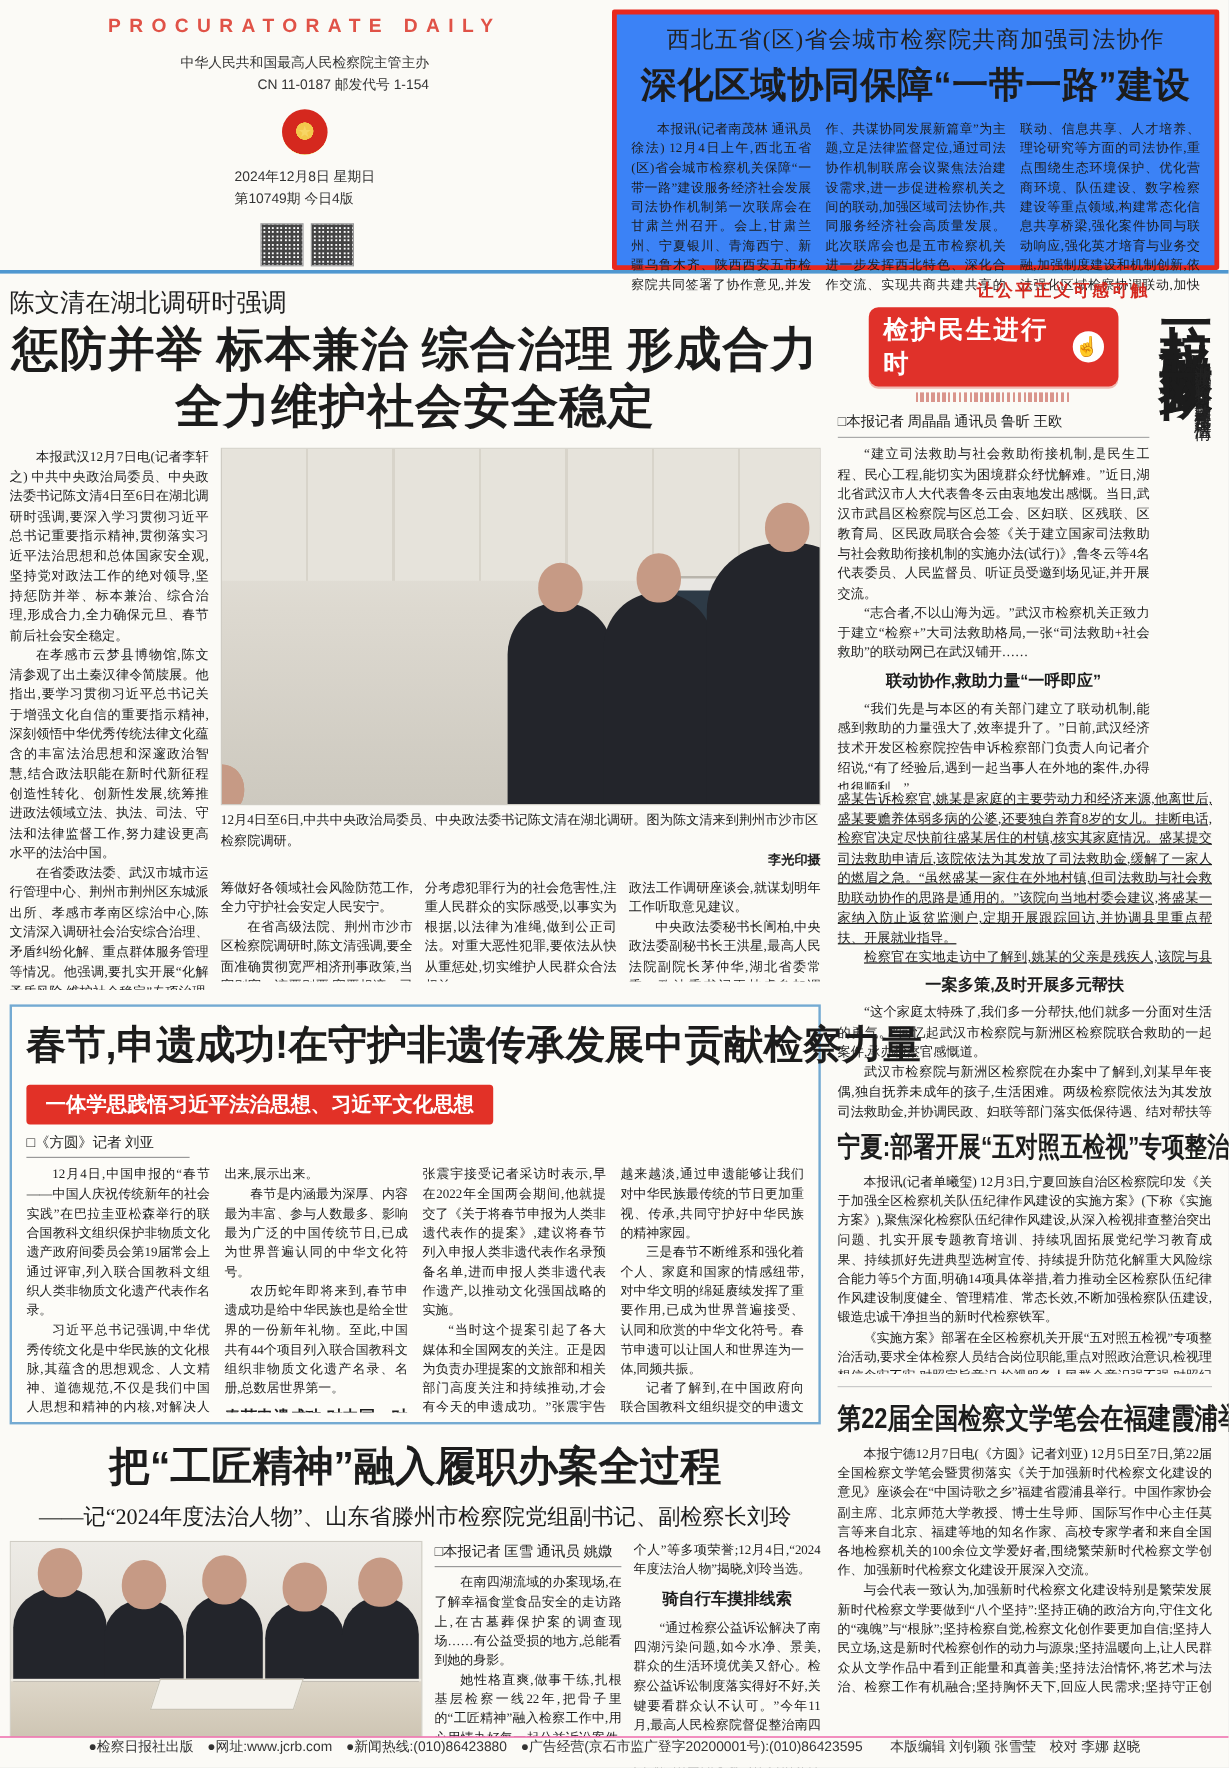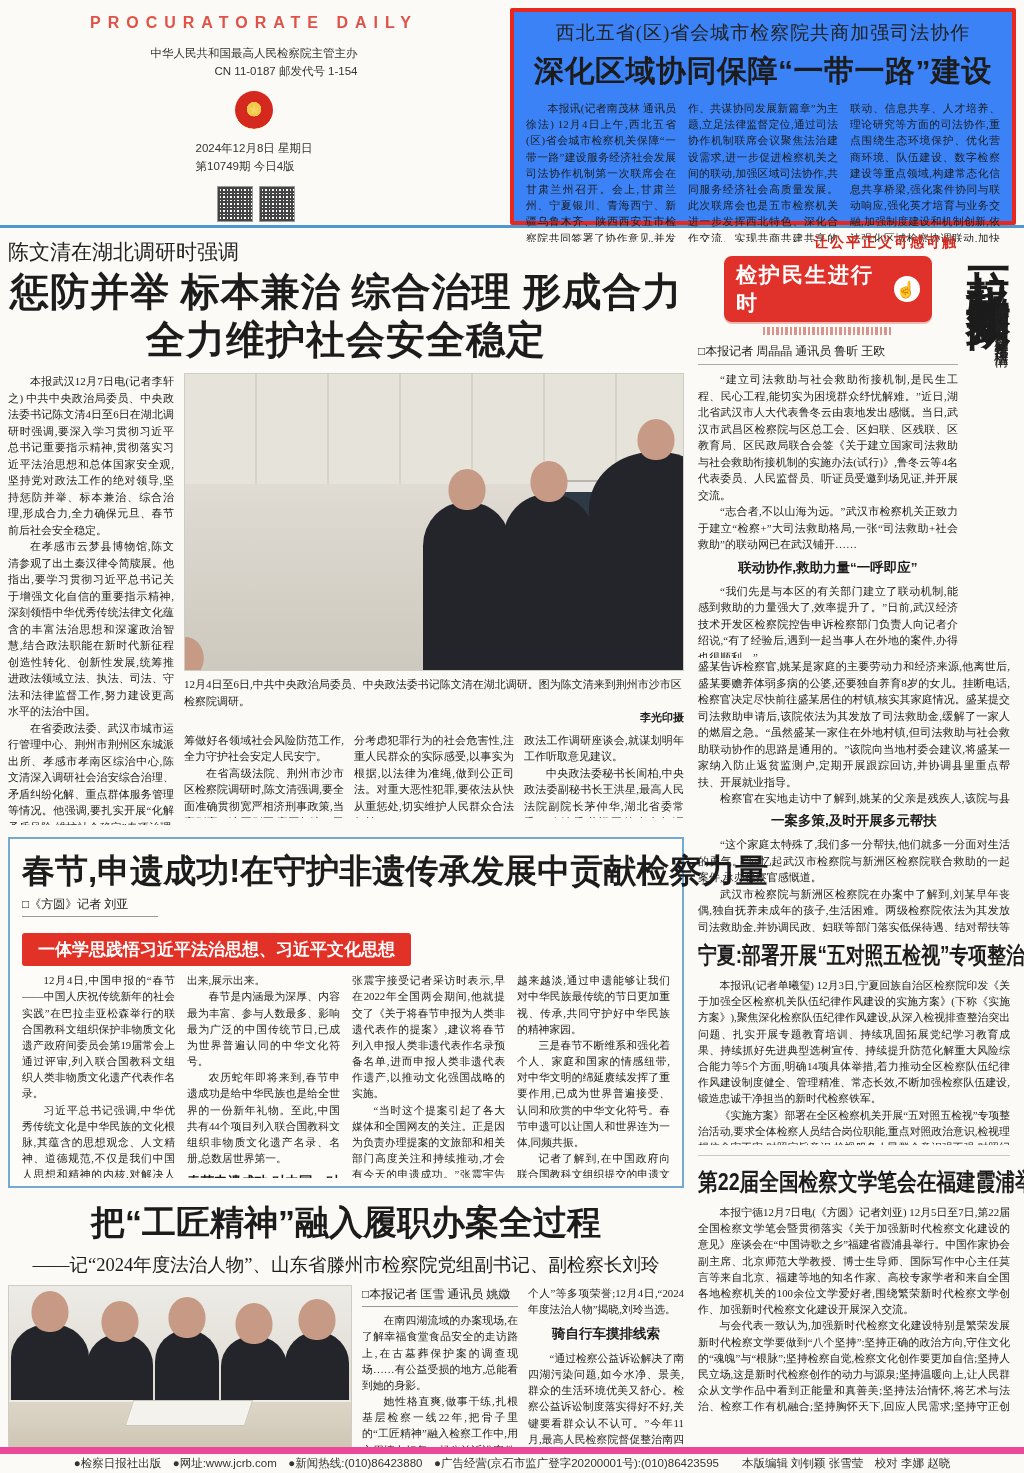--- a/index.html
+++ b/index.html
@@ -95,34 +95,34 @@
   .ms-badge { background:#e0312a; color:#fff; font-family:"Liberation Sans",sans-serif; font-weight:bold; font-size:21px; letter-spacing:2px; padding:5px 12px; border-radius:8px; margin:4px auto 5px; width:208px; display:flex; align-items:center; justify-content:space-between; box-shadow:0 2px 0 #f0b9b2; }
   .hand { width:26px; height:26px; background:#fff; border-radius:50%; color:#e0312a; font-size:16px; display:flex; align-items:center; justify-content:center; }
   .barcode { width:130px; height:8px; margin:0 auto 8px;
     background:repeating-linear-gradient(90deg,#d9958c 0 2px,transparent 2px 4px,#d9958c 4px 7px,transparent 7px 9px); }
   .ms-byline { font-size:12px; border-bottom:1px solid #aaa; padding-bottom:4px; margin-bottom:6px; }
   .ms-left p, .ms-flow p { font-size:11px; line-height:1.5; }
   .vert { writing-mode:vertical-rl; height:420px; display:flex; flex-direction:row; gap:6px; padding-top:2px; }
   .vert-title { font-family:"Liberation Serif",serif; font-weight:900; font-size:44px; letter-spacing:5px; line-height:1; }
   .vert-sub { font-size:14px; letter-spacing:2px; color:#222; padding-top:6px; }
   .ms-flow { overflow:hidden; }
-  .ms-s1b { height:148px; overflow:hidden; }
+  .ms-s1b { height:148px; overflow:hidden;text-decoration:underline; }
   .ms-s2 { height:96px; overflow:hidden; }
   
   .nx { margin-top:8px; }
   .nx-h2, .bh-h2 { font-family:"Liberation Sans",sans-serif; font-weight:900; white-space:nowrap; transform:scaleX(0.82); transform-origin:left center; }
   .nx-h2 { font-size:23px; margin-bottom:6px; }
   .nx-body { height:168px; overflow:hidden; }
   .nx-body p, .bh-body p { font-size:10.8px; line-height:1.5; }
   .bh { margin-top:10px; border-top:1px solid #c9c9c9; padding-top:10px; }
   .bh-h2 { font-size:24px; margin-bottom:6px; }
   .bh-body { height:208px; overflow:hidden; }
   
-  .footer { position:absolute; left:0; right:0; bottom:0; height:26px; border-top:7px solid #ec4899;
-    display:flex; align-items:center; justify-content:center; font-size:11.5px; color:#333; background:#fbfaf6; font-family:"Liberation Sans",sans-serif; }
+  .footer { position:absolute; left:0; right:0; bottom:0; height:26px; border-top:1px solid #ec4899;
+    display:flex; justify-content:center; font-size:11.5px; color:#333; background:#fbfaf6; font-family:"Liberation Sans",sans-serif; }
 </style>
 </head>
 <body>
 
 <div class="page">
 
   <div class="header">
     <div class="masthead">
       <div class="mast-en">PROCURATORATE DAILY</div>
       <div class="mast-info">
@@ -201,22 +201,22 @@
                   <p class="noindent">政法工作调研座谈会,就谋划明年工作听取意见建议。</p>
                   <p>中央政法委秘书长訚柏,中央政法委副秘书长王洪星,最高人民法院副院长茅仲华,湖北省委常委、政法委书记王林虎参加调研。</p>
                 </div>
             </div>
           </div>
         </div>
       </div>
 
       <div class="cj-box">
         <div class="cj-h2">春节,申遗成功!在守护非遗传承发展中贡献检察力量</div>
+        <div><span class="cj-banner">一体学思践悟习近平法治思想、习近平文化思想</span></div>
         <div><span class="cj-byline">□《方圆》记者 刘亚</span></div>
-        <div><span class="cj-banner">一体学思践悟习近平法治思想、习近平文化思想</span></div>
         <div class="cj-cols">
           <div>
               <p>12月4日,中国申报的“春节——中国人庆祝传统新年的社会实践”在巴拉圭亚松森举行的联合国教科文组织保护非物质文化遗产政府间委员会第19届常会上通过评审,列入联合国教科文组织人类非物质文化遗产代表作名录。</p>
               <p>习近平总书记强调,中华优秀传统文化是中华民族的文化根脉,其蕴含的思想观念、人文精神、道德规范,不仅是我们中国人思想和精神的内核,对解决人类问题也有重要价值。要把优秀传统文化的精神标识提炼出来,展示出来,把优秀传统文化中具有当代价值、世界意义的文化精髓提炼</p>
             </div>
           <div>
               <p class="noindent">出来,展示出来。</p>
               <p>春节是内涵最为深厚、内容最为丰富、参与人数最多、影响最为广泛的中国传统节日,已成为世界普遍认同的中华文化符号。</p>
               <p>农历蛇年即将来到,春节申遗成功是给中华民族也是给全世界的一份新年礼物。至此,中国共有44个项目列入联合国教科文组织非物质文化遗产名录、名册,总数居世界第一。</p>
               <h4 class="inline-subhead">春节申遗成功,对中国、对世界具有非凡意义</h4>

